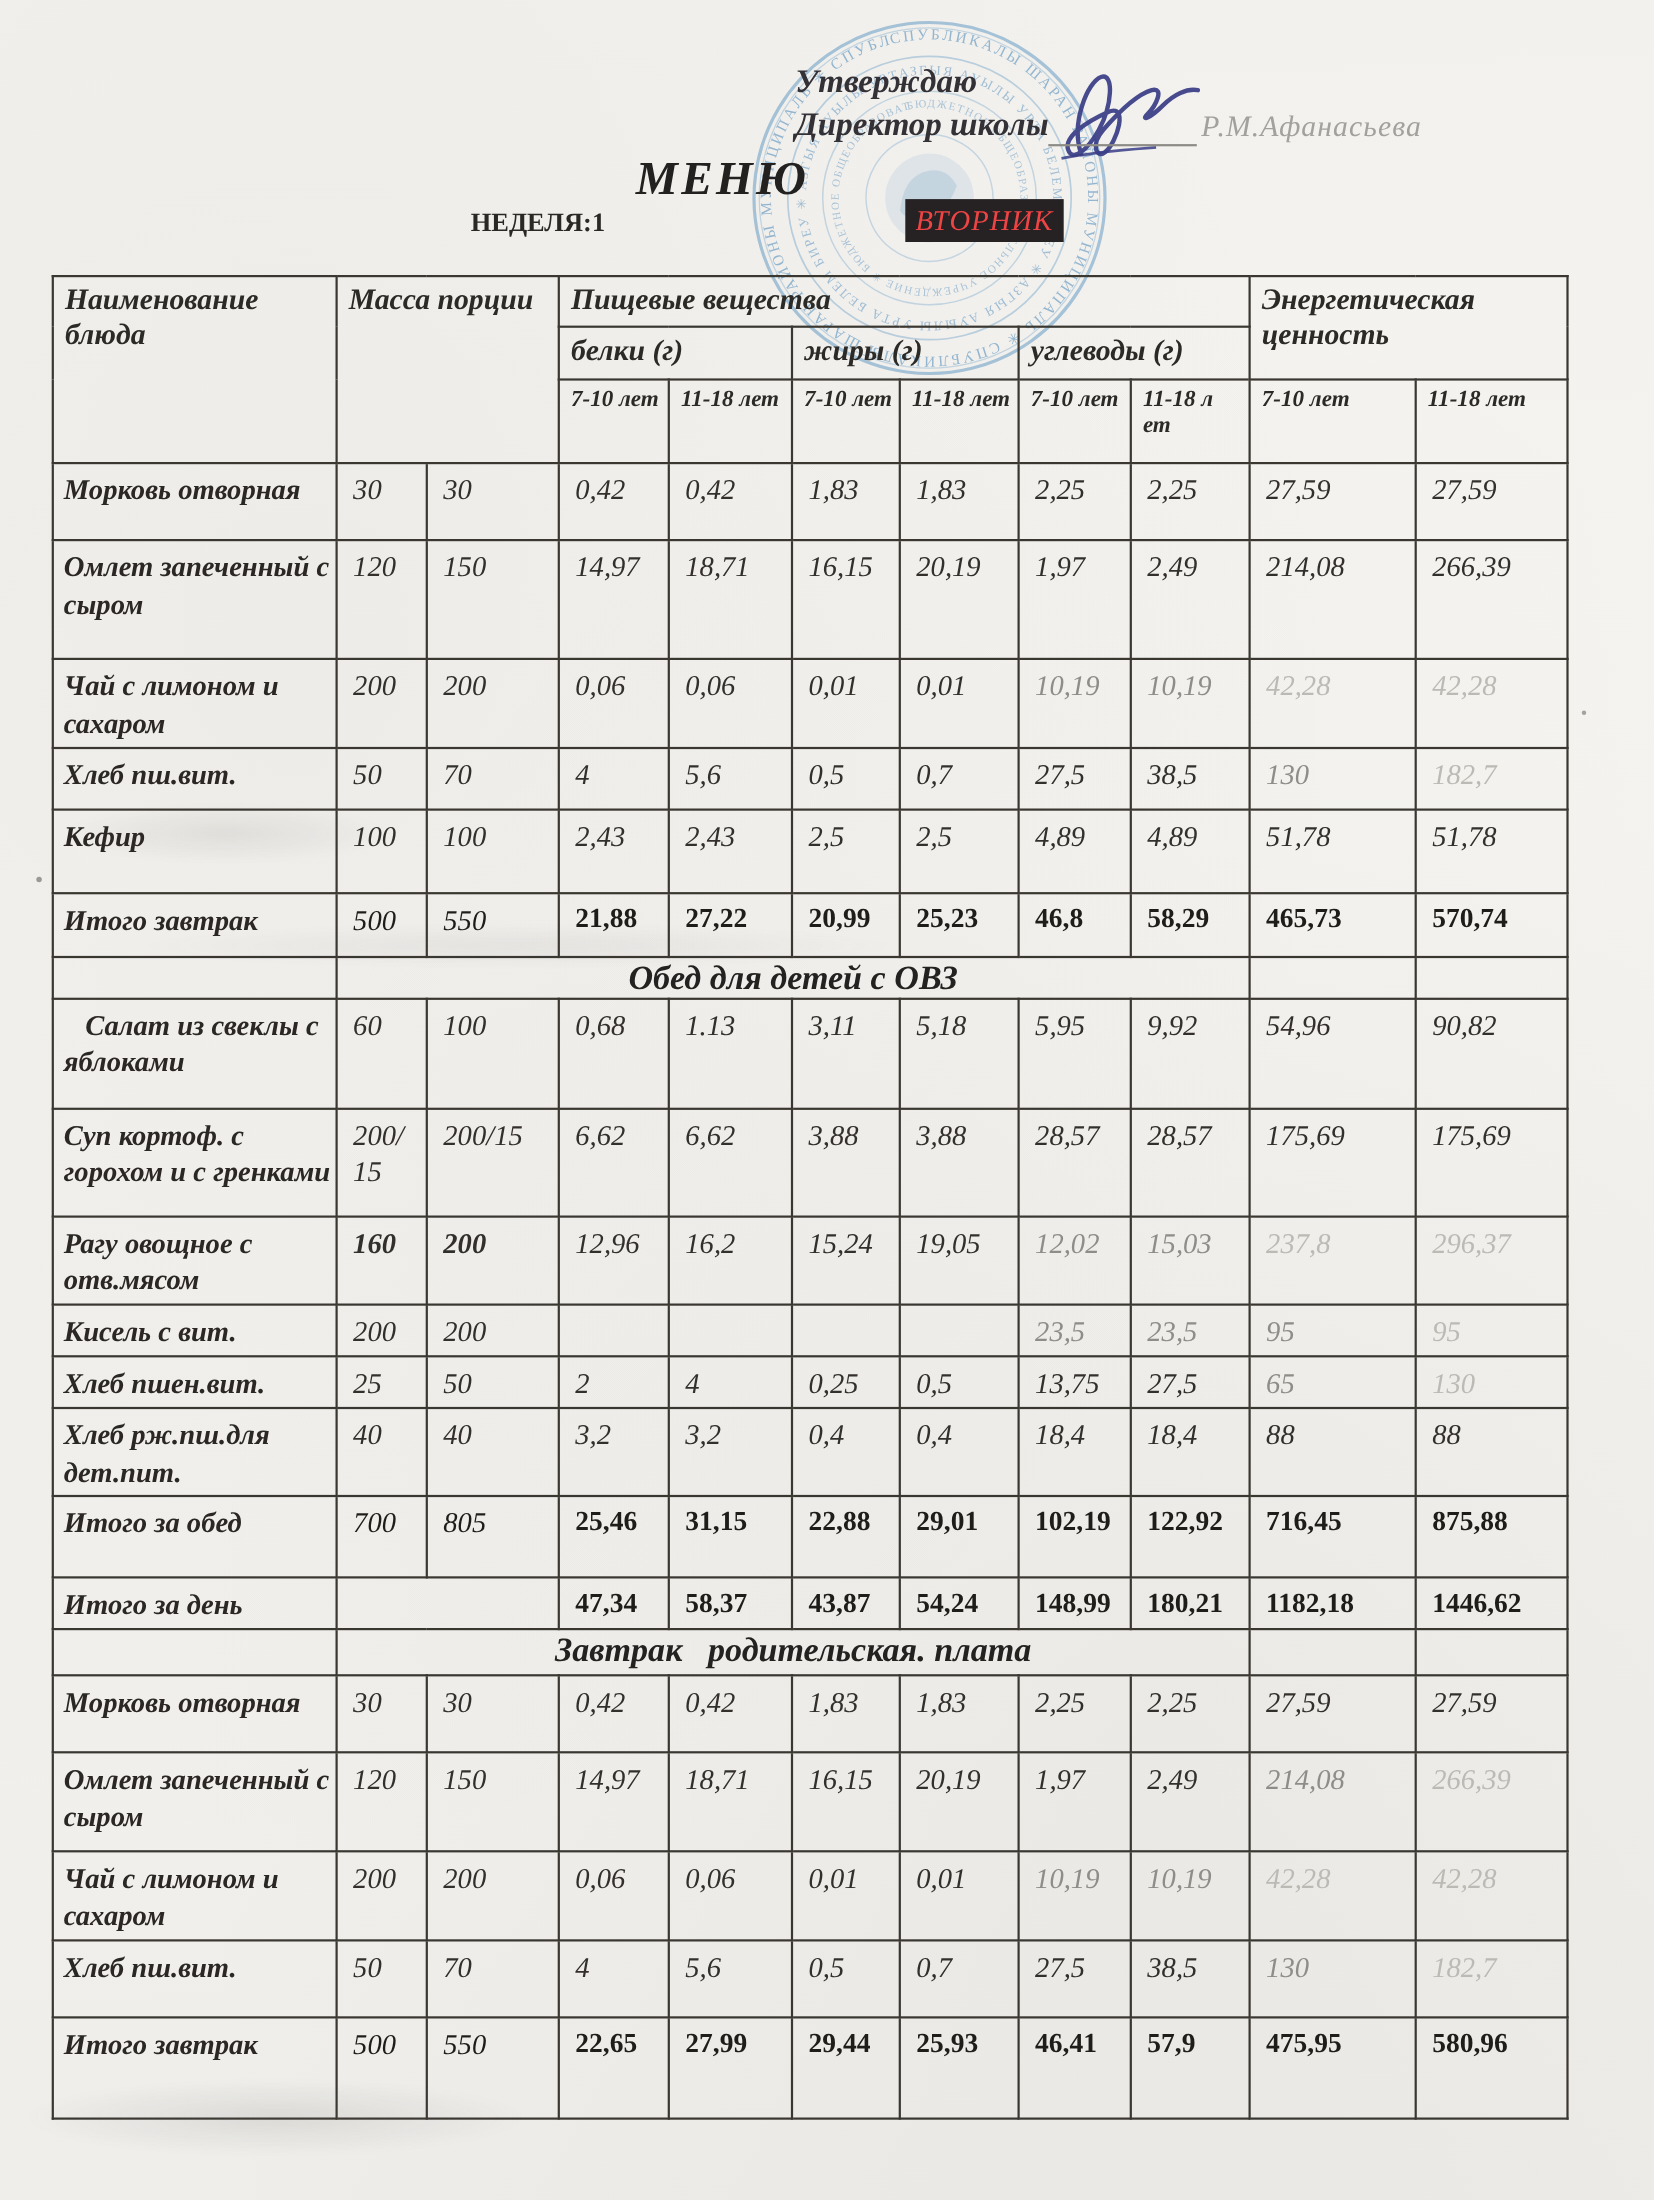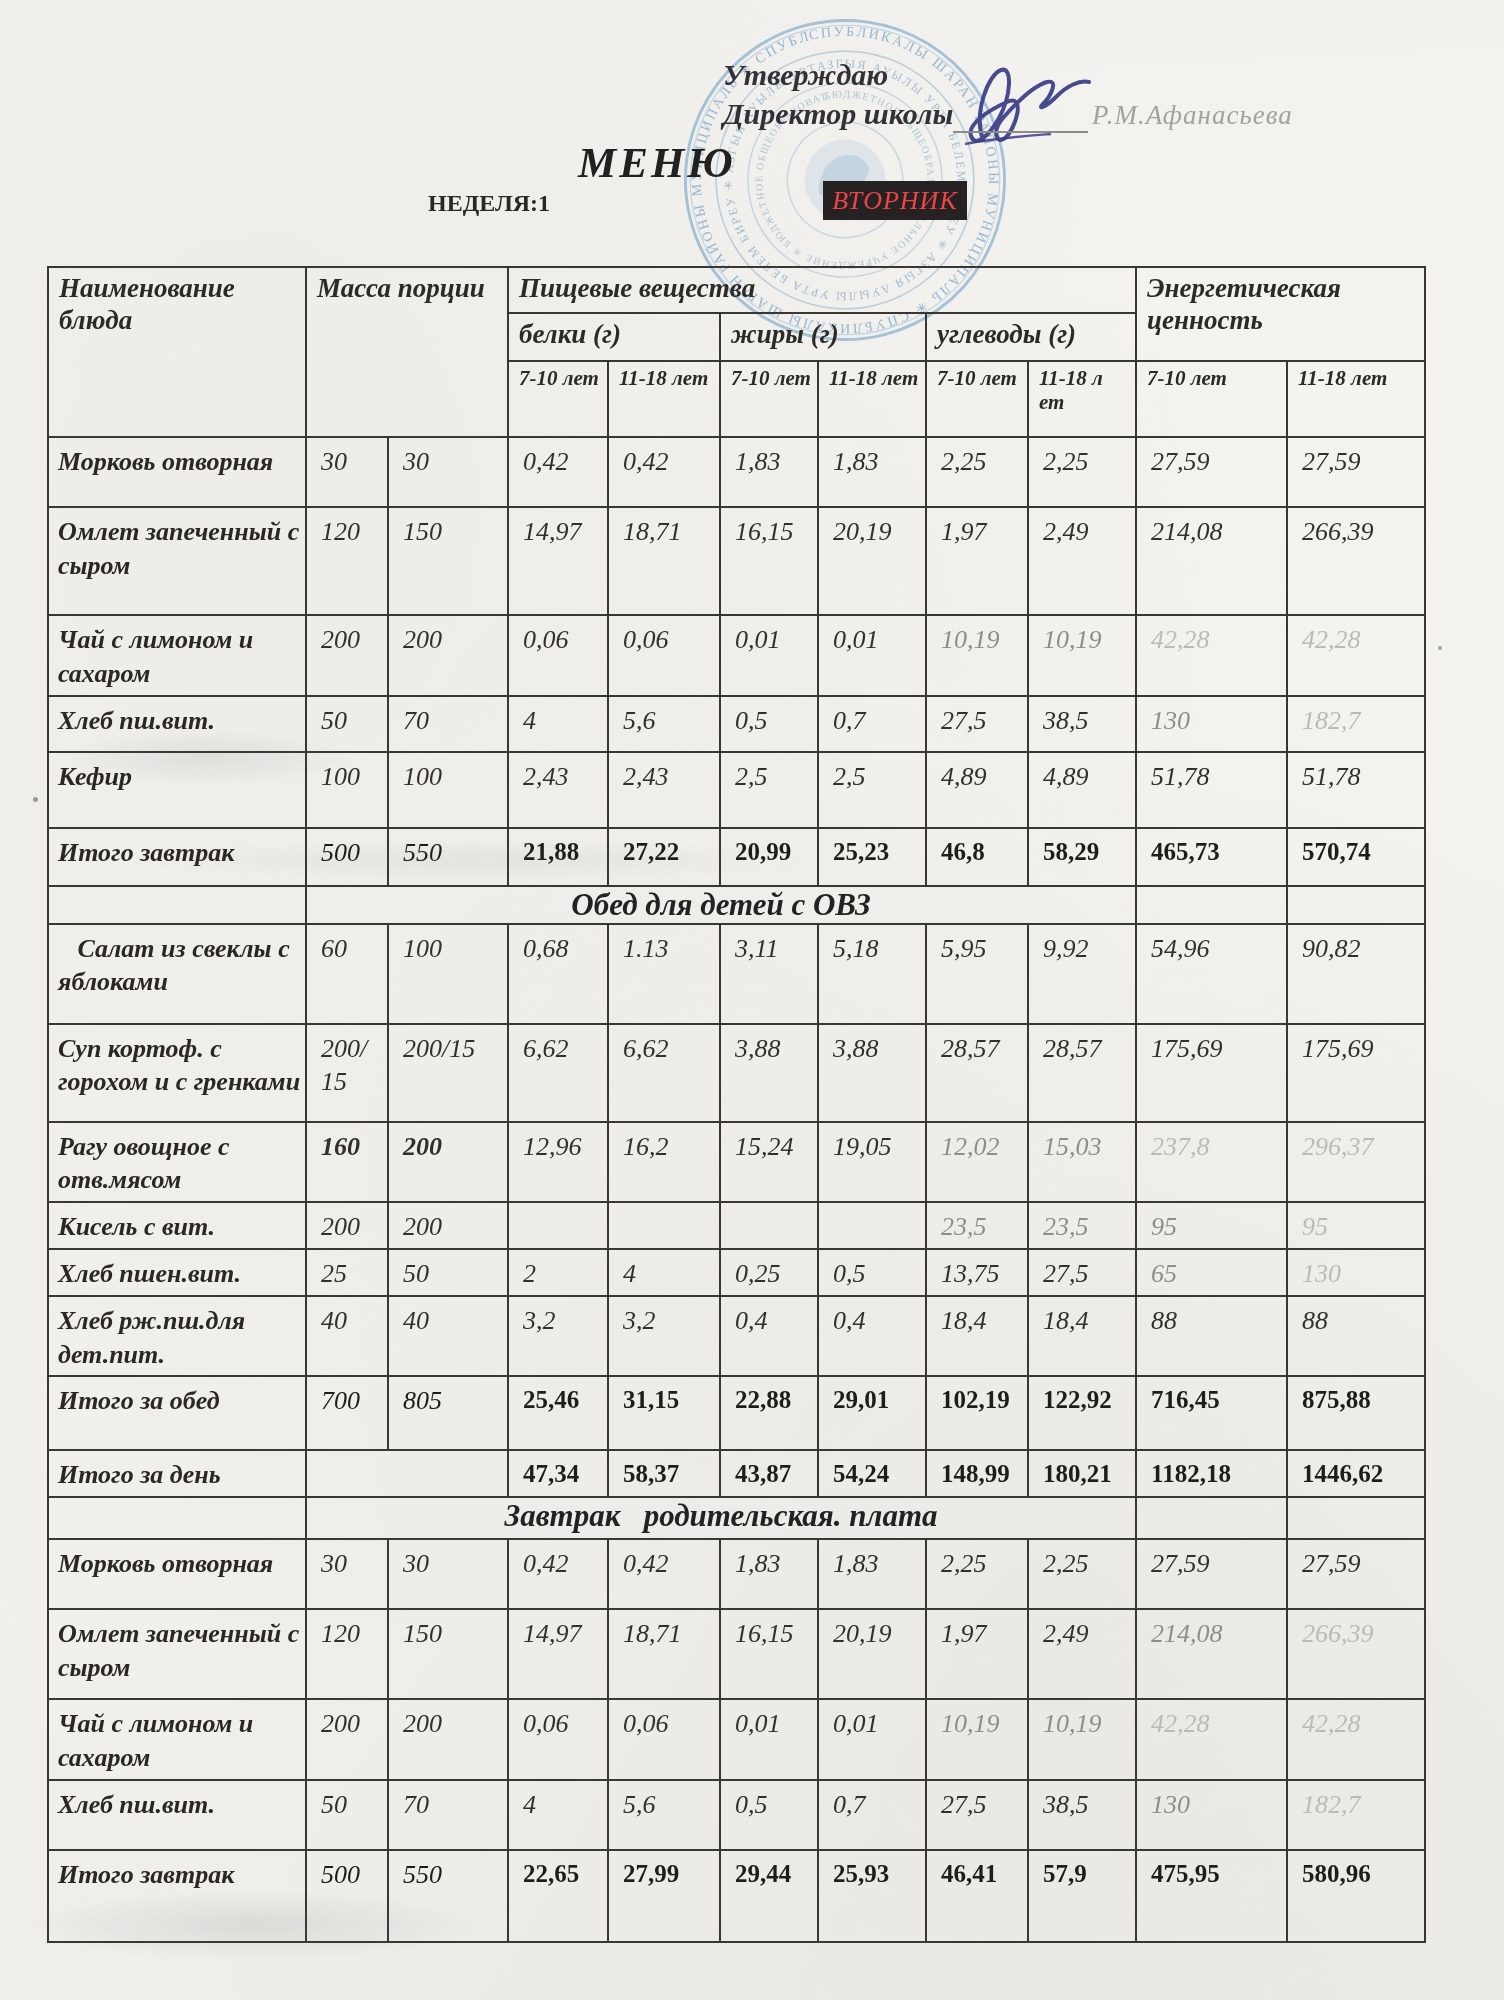--- a/index.html
+++ b/index.html
@@ -20,21 +20,21 @@
   .menu-title{position:absolute;left:578px;top:138px;font-style:italic;font-size:43px;font-weight:600;letter-spacing:3px;color:#232120;}
   .week{position:absolute;left:428px;top:190px;font-weight:700;font-size:24px;color:#2a2825;}
   .day-box{position:absolute;left:823px;top:181px;width:144px;height:39px;background:#262224;
     display:flex;align-items:center;justify-content:center;}
   .day-box span{font-style:italic;font-size:26px;color:#ef4444;letter-spacing:1px;}
   
   .stamp{position:absolute;left:672px;top:7px;width:346px;height:346px;opacity:.82;mix-blend-mode:multiply;pointer-events:none;transform:rotate(-14deg);}
   
   .signature{position:absolute;left:955px;top:52px;width:190px;height:110px;pointer-events:none;}
   
-  table.menu{position:absolute;left:47px;top:266px;width:1377px;border-collapse:collapse;table-layout:fixed;}
+  table.menu{position:absolute;left:47px;top:250px;width:1377px;border-collapse:collapse;table-layout:fixed;}
   .menu th,.menu td{border:2px solid #3a3731;vertical-align:top;overflow:hidden;}
   .menu thead th{font-style:italic;font-weight:700;font-size:27px;text-align:left;padding:4px 8px 2px 10px;line-height:1.2;color:#2c2a26;}
   .menu thead tr.age th{font-size:21px;padding:4px 4px 2px 10px;line-height:1.15;}
   .menu td{font-style:italic;font-size:26px;line-height:1.3;padding:7px 4px 4px 14px;color:#33302c;}
   .menu td.dish{font-weight:700;padding-left:9px;color:#2a2724;}
   .menu tr.total td.num{font-style:normal;font-weight:700;font-size:25px;color:#1f1d1a;}
   .menu tr.total td.mass{font-style:italic;font-weight:400;font-size:26px;}
   .menu td.sec{text-align:center;font-weight:700;font-size:31px;padding:1px 2px;line-height:1.1;color:#242220;}
   .menu td.dim{color:#8f8d88;}
   .menu td.faded{color:#bcbab4;}

